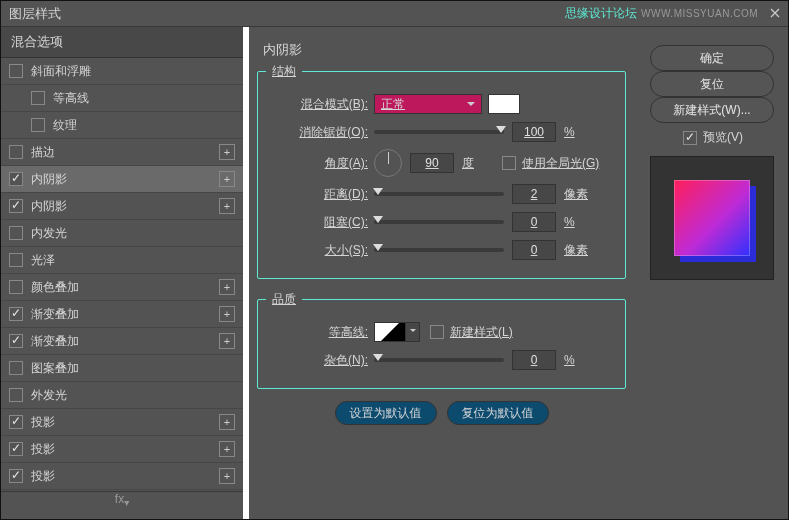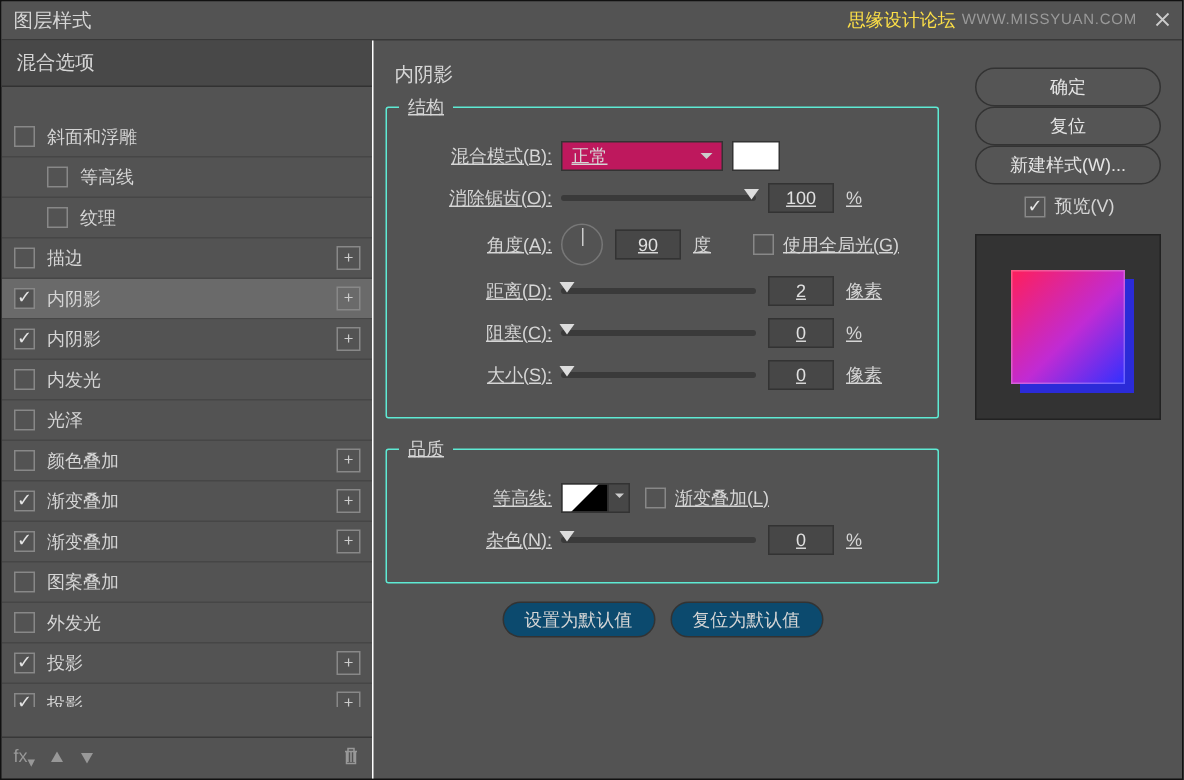--- a/index.html
+++ b/index.html
@@ -1,36 +1,36 @@
 <!DOCTYPE html>
 <html><head>
 <meta charset="utf-8">
 <style>
 * { box-sizing: border-box; margin: 0; padding: 0; }
 body { font-family: "Microsoft YaHei", sans-serif; font-size: 12px; background: #535353; color: #d5d5d5; }
 .window { width: 789px; height: 520px; border: 1px solid #111; background: #535353; position: relative; }
 .titlebar { height: 26px; background: #535353; display: flex; align-items: center; padding: 0 8px; border-bottom: 1px solid #383838; }
 .title { flex: 1; font-size: 13px; }
-.brand { font-size: 12px; color: #fde047; }
+.brand { font-size: 12px; color: #5eead4; }
 .brand-url { font-size: 10px; color: #999; margin-left: 4px; letter-spacing: 0.5px; }
 .close { margin-left: 12px; cursor: pointer; }
 
 .content { display: flex; height: calc(100% - 26px); }
-.left { width: 248px; border-right: 1px solid #ffffff; display: flex; flex-direction: column; gap: 20px; }
+.left { width: 248px; border-right: 6px solid #ffffff; display: flex; flex-direction: column; }
 .left-header { padding: 6px 10px; background: #484848; border-bottom: 1px solid #323232; font-size: 13px; }
 .left-list { flex: 1; overflow-y: auto; }
 .item { height: 27px; display: flex; align-items: center; padding: 0 8px; border-bottom: 1px solid #464646; cursor: pointer; position: relative; }
 .item.sub { padding-left: 30px; }
 .item input[type="checkbox"] { margin-right: 8px; }
 .item .add-icon { margin-left: auto; width: 16px; height: 16px; border: 1px solid #888; display: flex; align-items: center; justify-content: center; font-size: 11px; color: #ccc; }
 .item.selected { background: #6a6a6a; }
 input[type="checkbox"] { width: 14px; height: 14px; appearance: none; border: 1px solid #888; background: #535353; cursor: pointer; position: relative; }
 input[type="checkbox"]:checked { background: #535353; }
 input[type="checkbox"]:checked::after { content: "✓"; position: absolute; top: -2px; left: 1px; font-size: 12px; color: #e6e6e6; }
-.left-footer { height: 28px; border-top: 1px solid #383838; display: flex; align-items: center; padding: 0 8px; gap: 10px; color: #aaa; }
+.left-footer { height: 28px; border-top: 1px solid #383838; display: flex; align-items: center; padding: 0 8px; gap: 10px; color: #aaa; flex-direction: column; }
 .left-footer .spacer { flex: 1; }
 .footer-icon { cursor: pointer; opacity: 0.8; }
 
 .center { flex: 1; padding: 14px 12px 4px 8px; overflow: auto; }
 .section-title { font-size: 13px; margin-bottom: 4px; margin-left: 6px; }
 fieldset { border: 1px solid #5eead4; border-radius: 2px; padding: 10px 8px 14px; margin-bottom: 12px; text-decoration: underline; }
 legend { padding: 0 6px; font-size: 12px; }
 .row { display: flex; align-items: center; height: 28px; }
 .row-label { width: 102px; text-align: right; margin-right: 6px; }
 .select { width: 108px; height: 20px; background: #be185d; border: 1px solid #333; display: flex; align-items: center; padding: 0 6px; cursor: pointer; position: relative; }
@@ -233,21 +233,21 @@
         <legend>品质</legend>
 
         <div class="row">
           <span class="row-label">等高线:</span>
           <div class="contour-wrap">
             <div class="contour-swatch"></div>
             <div class="contour-dd"></div>
           </div>
           <label class="cb-inline">
             <input type="checkbox" id="cb-aa" style="">
-            <span>渐变叠加(L)</span>
+            <span>新建样式(L)</span>
           </label>
         </div>
 
         <div class="row">
           <span class="row-label">杂色(N):</span>
           <div class="slider-track">
               <div class="slider-thumb" style="left:-1px"></div>
             </div>
           <input class="num-input" value="0" style="">
           <span class="unit">%</span>

